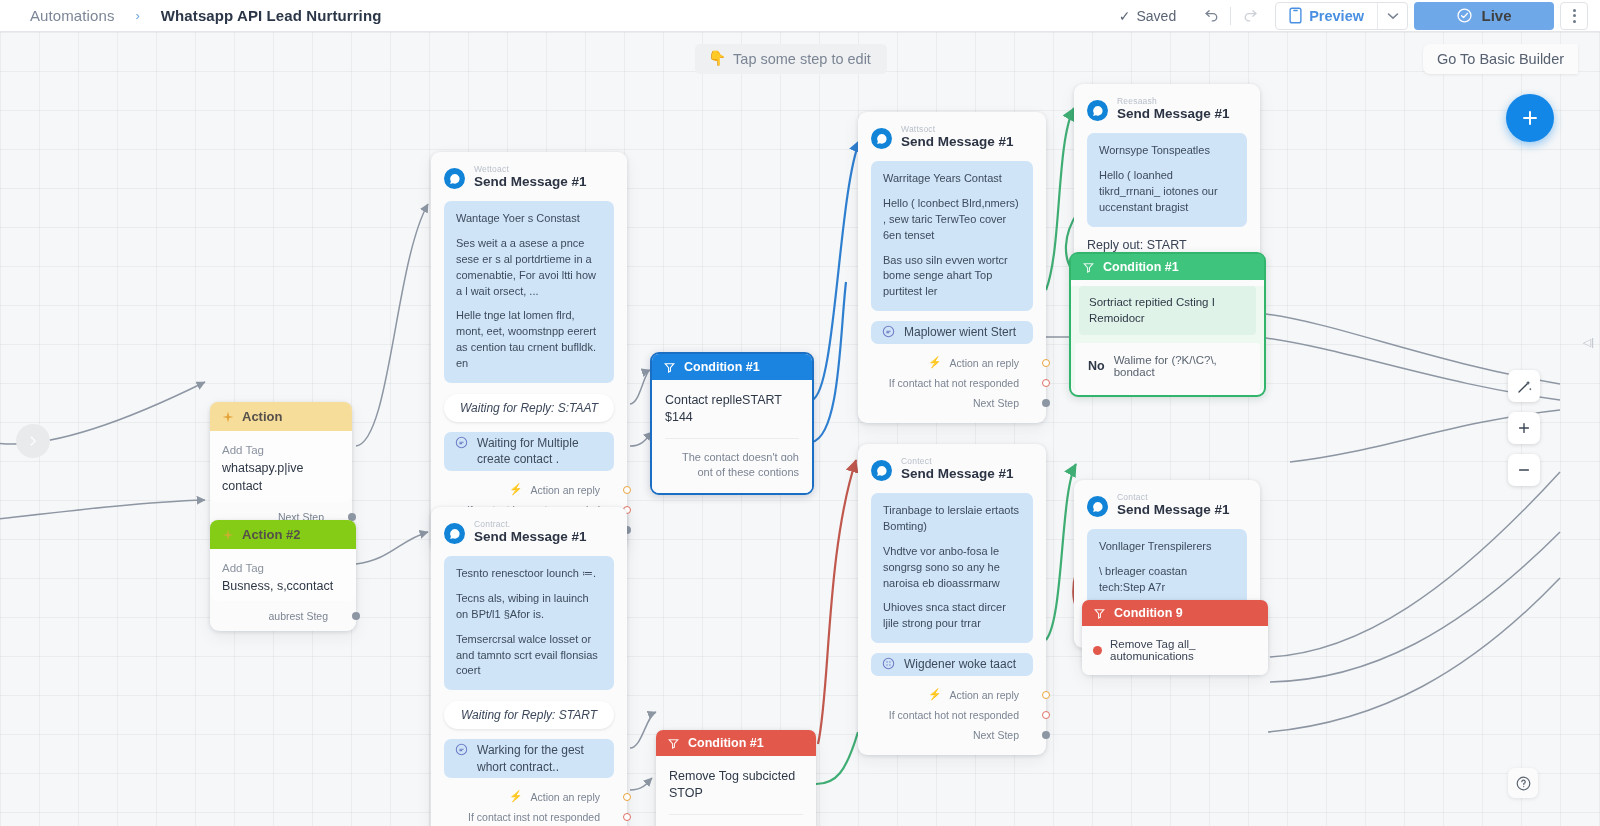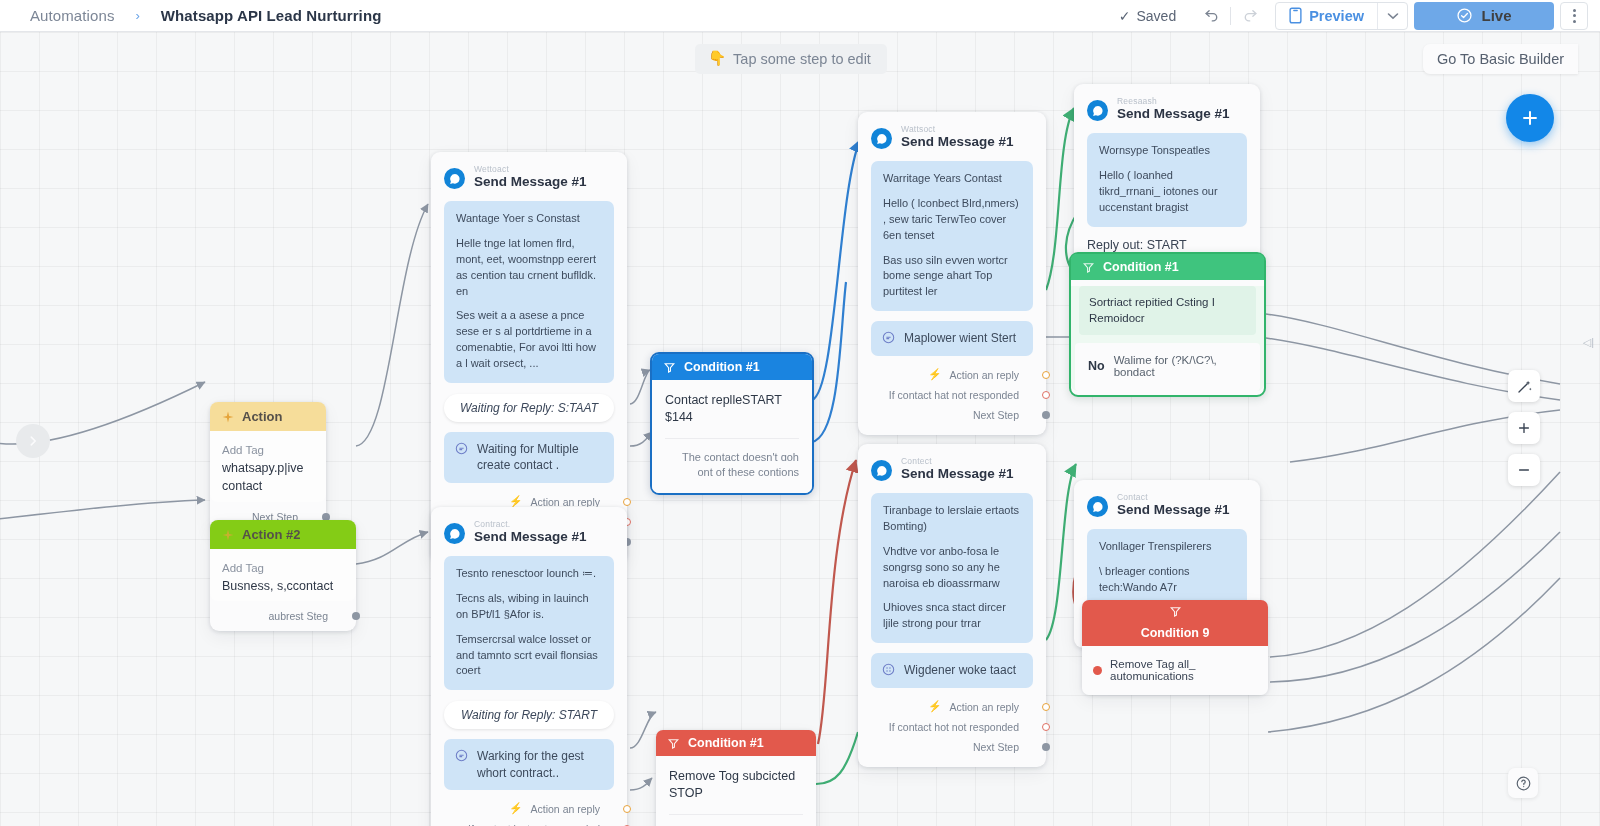--- a/index.html
+++ b/index.html
@@ -106,21 +106,21 @@
   .bubble p { margin-bottom: 9px; filter: blur(.5px); }
   .bubble p:last-child { margin-bottom: 0; }
   .wait-pill {
     margin: 11px 13px 0 13px; background: #ffffff; border-radius: 16px;
     padding: 7px 4px; text-align: center; font-size: 12px; color: #3b475a;
     box-shadow: 0 1px 3px rgba(0,0,0,.10);
     font-style: italic;
   }
   .reply-row {
     margin: 10px 13px 0 13px; background: #cfe4f7; border-radius: 7px;
-    padding: 9px 11px; display: flex; align-items: flex-start; gap: 9px;
+    padding: 3px 11px; display: flex; align-items: flex-start; gap: 9px;
     font-size: 12px; color: #3d4a5c; line-height: 1.35;
   }
   .reply-row .rr-ico { flex: none; margin-top: 1px; }
   .plain-line { margin: 11px 13px 2px 13px; font-size: 12.5px; color: #394353; }
 
   .ports { padding: 9px 12px 10px 12px; }
   .port-row {
     display: flex; align-items: center; justify-content: flex-end; gap: 7px;
     font-size: 10.5px; color: #7b8492; height: 20px; position: relative;
   }
@@ -311,21 +311,21 @@
       <path d="M1290,430 C1380,420 1450,390 1560,378" stroke="#8d96a3" stroke-width="1.5" fill="none"></path>
       <path d="M1268,700 C1380,690 1470,640 1560,546" stroke="#8d96a3" stroke-width="1.5" fill="none"></path>
     </svg>
 
     <div class="hint-chip">
       <span>👇</span>
       <span>Tap some step to edit</span>
     </div>
     <div class="basic-builder-chip">Go To Basic Builder</div>
 
-    <div class="node action-node card" style="left:210px; top:370px; width:116px;">
+    <div class="node action-node card" style="left:210px; top:370px; width:142px;">
       <div class="act-head" style="background:#f6dd9a;">
         <svg width="12" height="12" viewBox="0 0 14 14">
           <path d="M7 0.6 L8.3 5.7 L13.4 7 L8.3 8.3 L7 13.4 L5.7 8.3 L0.6 7 L5.7 5.7 Z" fill="#e5a43a"></path>
         </svg>
         <span>Action</span>
       </div>
       <div class="act-body">
         <div class="act-k">Add Tag</div>
         <div class="act-v">whatsapy.p|ive contact</div>
       </div>
@@ -359,22 +359,22 @@
               <path d="M8 1.4a6.4 6.4 0 0 0-5.5 9.7L1.6 14.6l3.6-.9A6.4 6.4 0 1 0 8 1.4z"></path>
             </svg>
         </div>
         <div class="msg-titles">
           <span class="msg-sub">Wettoact</span>
           <span class="msg-title">Send Message #1</span>
         </div>
       </div>
       <div class="bubble">
         <p>Wantage Yoer s Constast</p>
+        <p>Ses weit a a asese a pnce sese er s al portdrtieme in a comenabtie, For avoi ltti how a l wait orsect, ...</p>
         <p>Helle tnge lat lomen flrd, mont, eet, woomstnpp eerert as cention tau crnent buflldk. en</p>
-        <p>Ses weit a a asese a pnce sese er s al portdrtieme in a comenabtie, For avoi ltti how a l wait orsect, ...</p>
       </div>
       <div class="wait-pill">Waiting for Reply: S:TAAT</div>
       <div class="reply-row">
         <svg class="rr-ico" width="13" height="13" viewBox="0 0 16 16" fill="none" stroke="#6f7fc8" stroke-width="1.3">
           <circle cx="8" cy="8" r="6.4"></circle>
             <path d="M5.4 7.6h5.2M5.4 9.4h3.4"></path>
         </svg>
         <span>Waiting for Multiple create contact .</span>
       </div>
       <div class="ports">
@@ -544,21 +544,21 @@
               <path d="M8 1.4a6.4 6.4 0 0 0-5.5 9.7L1.6 14.6l3.6-.9A6.4 6.4 0 1 0 8 1.4z"></path>
             </svg>
         </div>
         <div class="msg-titles">
           <span class="msg-sub">Contact</span>
           <span class="msg-title">Send Message #1</span>
         </div>
       </div>
       <div class="bubble">
         <p>Vonllager Trenspilerers</p>
-        <p>\ brleager contions tech:Wando A7r</p>
+        <p>\ brleager coastan tech:Step A7r</p>
       </div>
       <div class="plain-line">Optut STOP</div>
     </div>
 
     <div class="node node-blue-sel" style="left:650px; top:320px; width:164px;">
       <div class="cond-head" style="background:#1a84e0;">
         <svg width="11" height="11" viewBox="0 0 14 14" fill="none" stroke="#fff" stroke-width="1.4">
           <path d="M1.5 2.2h11l-4.3 5v4.4l-2.4 1.2V7.2z"></path>
         </svg>
         <span>Condition #1</span>
@@ -594,21 +594,21 @@
         <span>Condition #1</span>
       </div>
       <div class="cond-body">
         <div class="cond-main">Remove Tog subcicted STOP</div>
         <div class="cond-div"></div>
         <div class="cond-else">The contact doesn't wefict any of these conditions</div>
       </div>
     </div>
 
     <div class="node card" style="left:1082px; top:568px; width:186px;">
-      <div class="cond-head" style="background:#e2594c;flex-direction:column;">
+      <div class="cond-head" style="background:#e2594c;">
         <svg width="11" height="11" viewBox="0 0 14 14" fill="none" stroke="#fff" stroke-width="1.4" opacity=".9">
           <path d="M1.5 2.2h11l-4.3 5v4.4l-2.4 1.2V7.2z"></path>
         </svg>
         <span>Condition 9</span>
       </div>
       <div class="cond-body">
         <div style="display:flex; align-items:center; gap:8px; padding:12px 11px 13px 11px;">
           <span style="width:9px;height:9px;border-radius:50%;background:#e2594c;flex:none;"></span>
           <span style="font-size:11.5px; color:#394353;">Remove Tag all_ automunications</span>
         </div>

